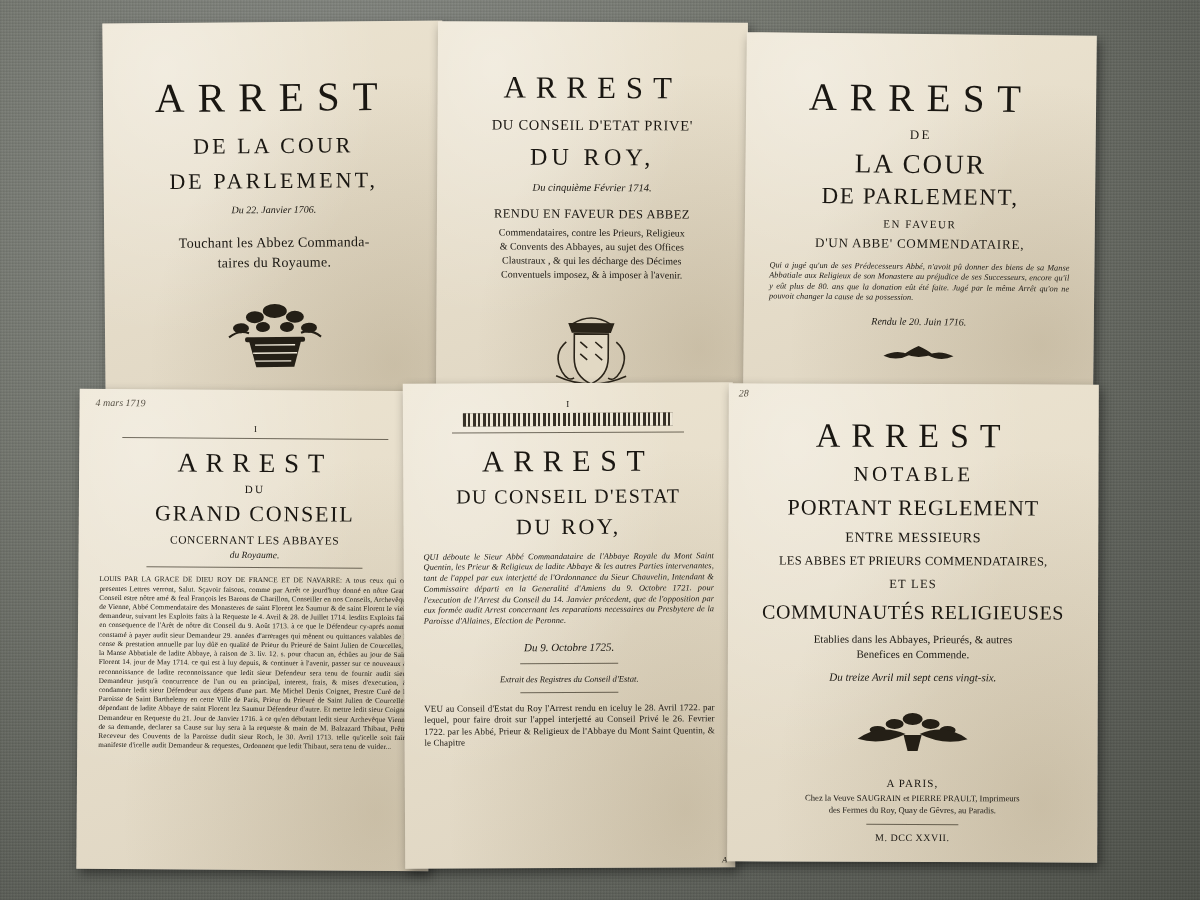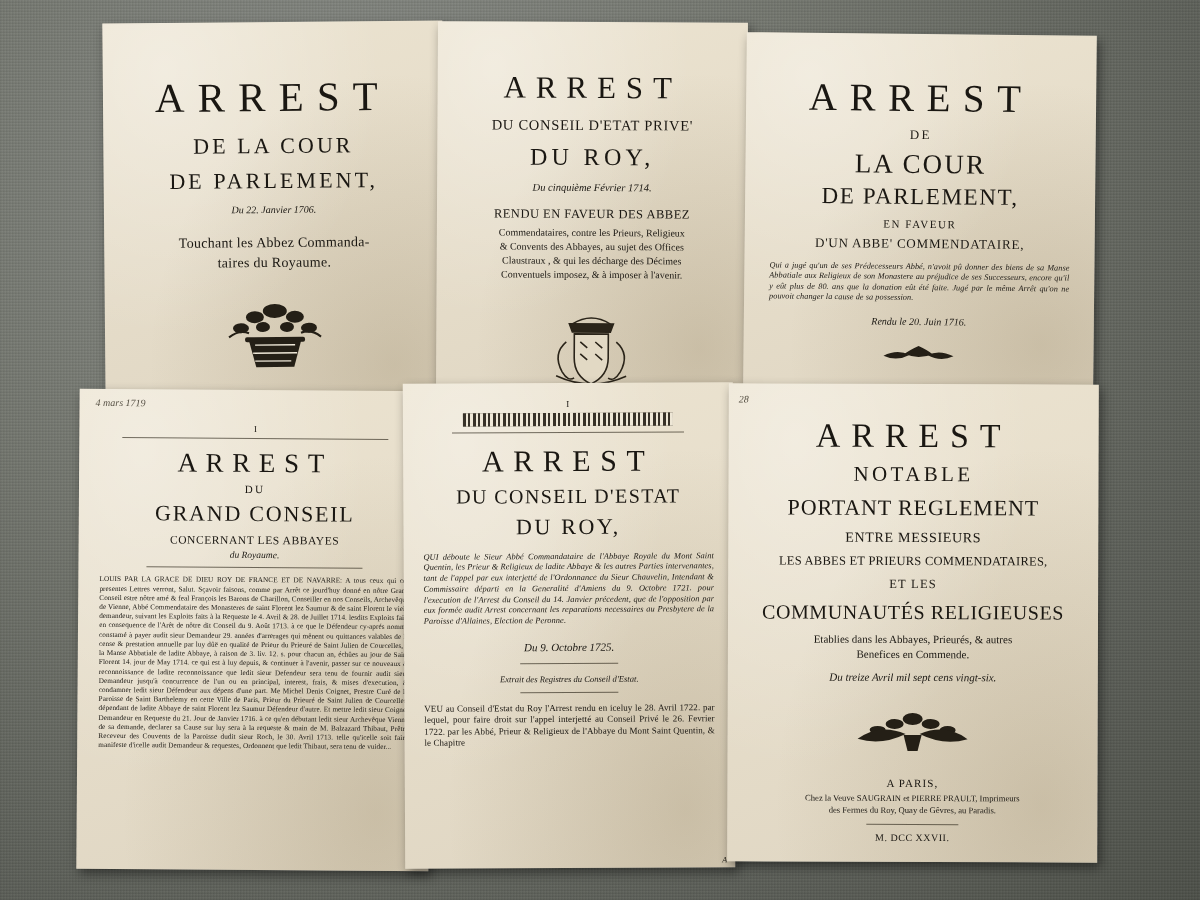--- a/index.html
+++ b/index.html
@@ -222,21 +222,21 @@
       <div class="ital" style="font-size:11px; margin-top:14px;">Du 9. Octobre 1725.</div>
       <div class="rule" style="width:34%; margin-top:10px;"></div>
       <div class="ital" style="font-size:8.6px; margin-top:10px;">Extrait des Registres du Conseil d'Estat.</div>
       <div class="rule" style="width:34%; margin-top:8px; margin-bottom:10px;"></div>
       <div class="body-text" style="font-size:9px; text-align:justify;">VEU au Conseil d'Estat du Roy l'Arrest rendu en iceluy le 28. Avril 1722. par lequel, pour faire droit sur l'appel interjetté au Conseil Privé le 26. Fevrier 1722. par les Abbé, Prieur &amp; Religieux de l'Abbaye du Mont Saint Quentin, &amp; le Chapitre</div>
     </div>
     <div class="sig">A</div>
   </div>
 
   <div class="sheet" id="sheet-1726">
-    <div class="handnote" style="left:10px; top:10px;">28</div>
+    <div class="handnote" style="left:10px; top:4px;">28</div>
     <div class="inner" style="padding-top:34px;">
       <div class="tt" style="font-size:34px;">ARREST</div>
       <div class="caps" style="font-size:21px; letter-spacing:0.16em; margin-top:8px;">NOTABLE</div>
       <div class="caps" style="font-size:22px; letter-spacing:0.04em; margin-top:8px;">PORTANT REGLEMENT</div>
       <div class="caps" style="font-size:14px; letter-spacing:0.05em; margin-top:9px;">ENTRE MESSIEURS</div>
       <div class="caps" style="font-size:12.5px; letter-spacing:0.02em; margin-top:8px;">LES ABBES ET PRIEURS COMMENDATAIRES,</div>
       <div class="caps" style="font-size:12.5px; letter-spacing:0.1em; margin-top:8px;">ET LES</div>
       <div class="caps" style="font-size:20px; letter-spacing:0.03em; margin-top:9px;">COMMUNAUTÉS RELIGIEUSES</div>
       <div style="font-size:11px; margin-top:9px;">Etablies dans les Abbayes, Prieurés, &amp; autres</div>
       <div style="font-size:11px; margin-top:3px;">Benefices en Commende.</div>

